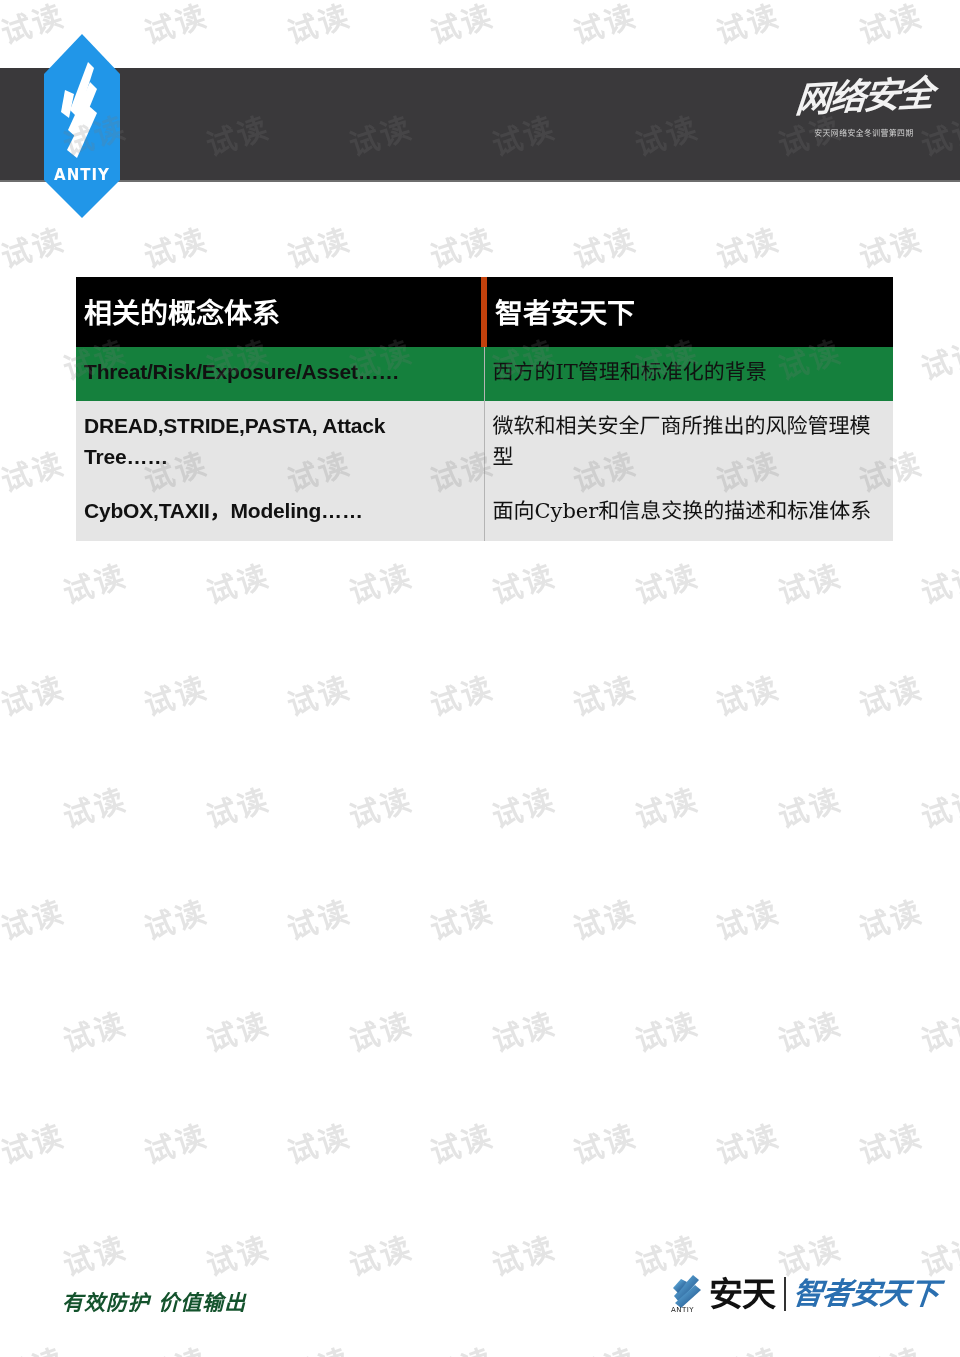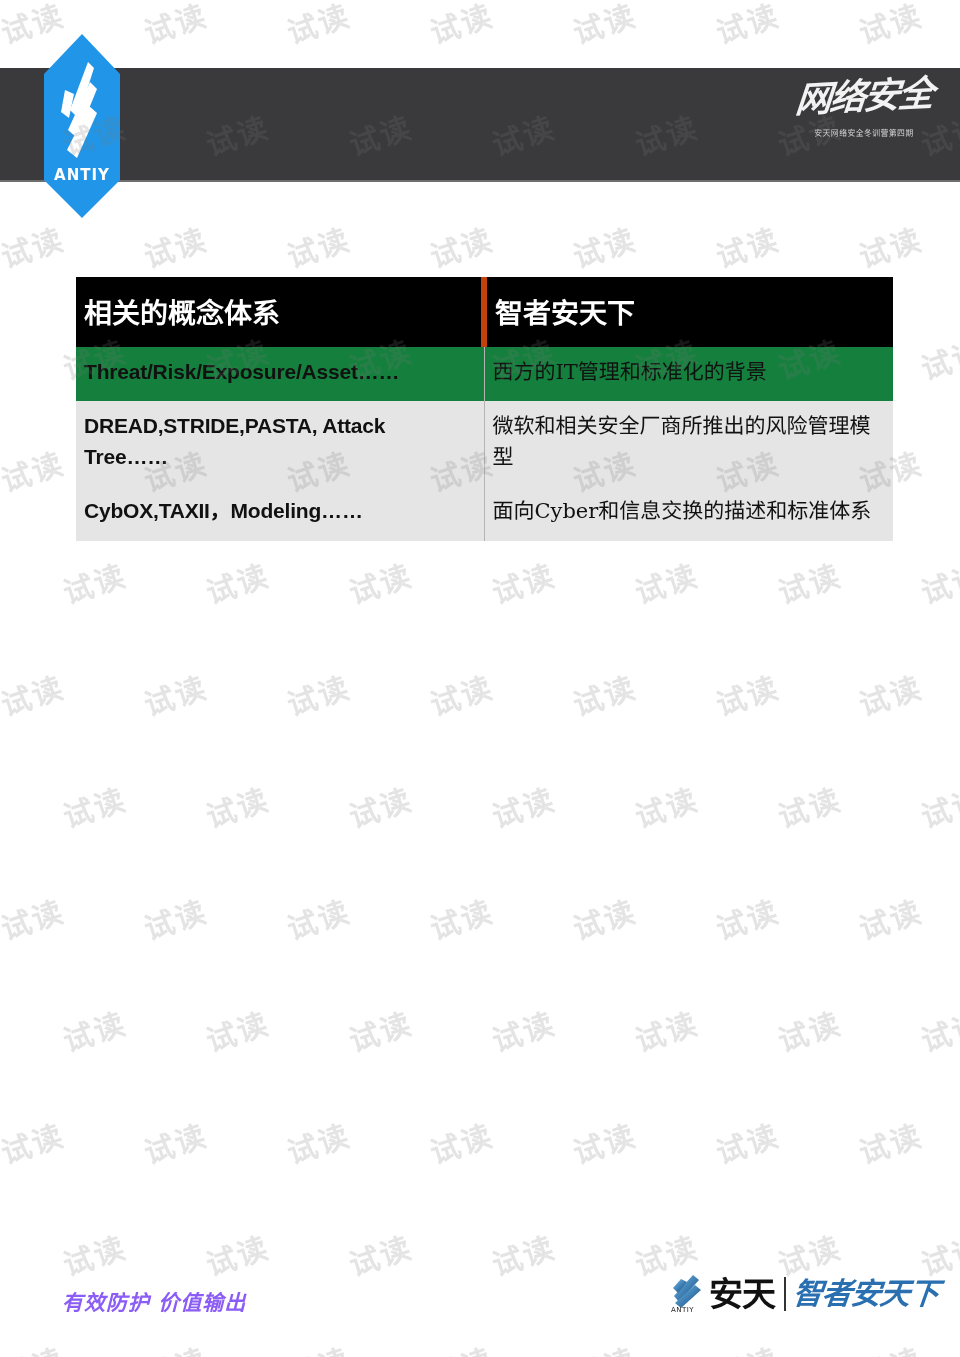--- a/index.html
+++ b/index.html
@@ -156,21 +156,21 @@
 
   
   #footer-slogan {
     position: absolute;
     left: 62px;
     top: 1286px;
     font-family: "DejaVu Serif", serif;
     font-size: 21px;
     font-weight: 700;
     font-style: italic;
-    color: #8b5cf6;
+    color: #14532d;
     letter-spacing: 1px;
     z-index: 40;
     white-space: nowrap;
   }
 
   #footer-brand {
     position: absolute;
     right: 22px;
     top: 1266px;
     height: 56px;

